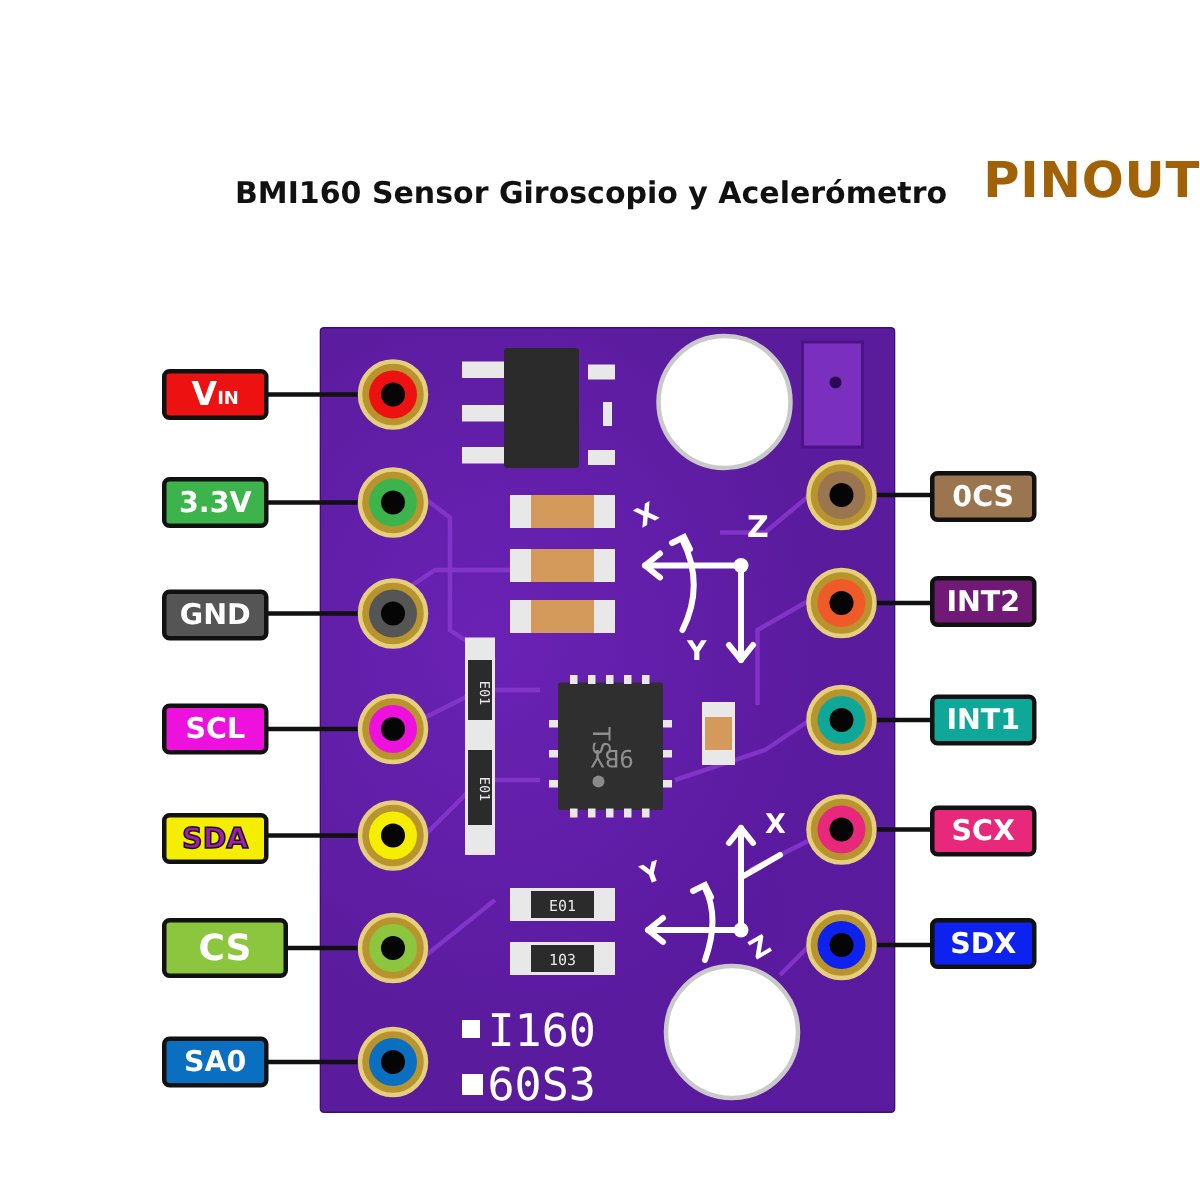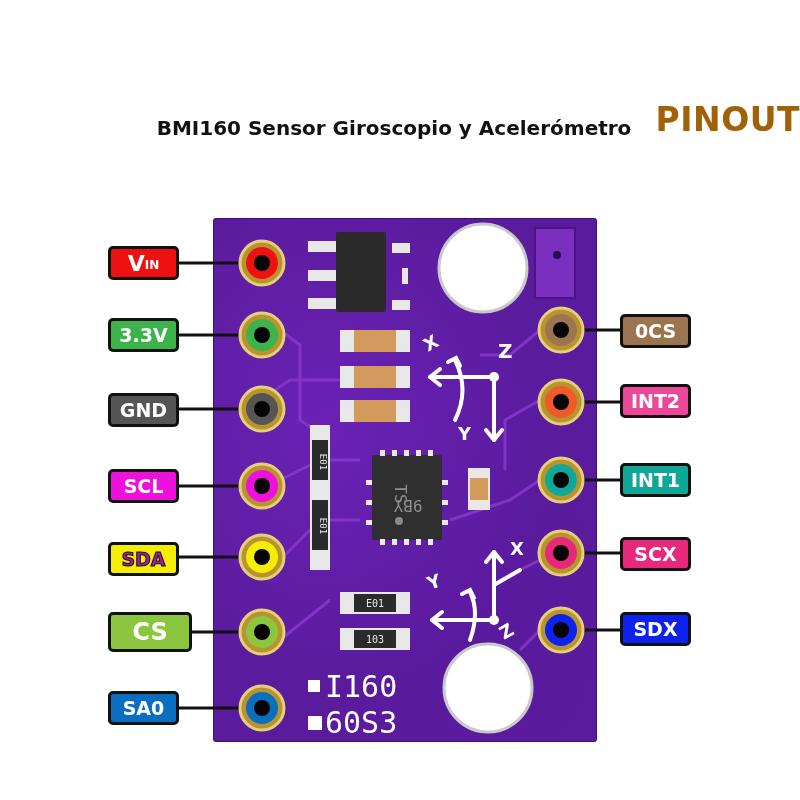--- a/index.html
+++ b/index.html
@@ -243,16 +243,16 @@
     <span style="font-size:12px;margin-top:4px;">IN</span>
 </div>
 <div class="label left" style="top: 318px; background: rgb(60, 180, 75);">3.3V</div>
 <div class="label left" style="top: 393px; background: rgb(85, 85, 85);">GND</div>
 <div class="label left" style="top: 469px; background: rgb(238, 17, 221);">SCL</div>
 <div class="label left outline-text" style="top: 542px; background: rgb(245, 238, 0);">SDA</div>
 <div class="label left" style="top: 612px; height: 40px; left: 108px; width: 84px; font-size: 24px; background: rgb(140, 198, 63);">CS</div>
 <div class="label left" style="top: 691px; background: rgb(10, 111, 192);">SA0</div>
 
 <div class="label right" style="top: 314px; background: rgb(155, 117, 80);">0CS</div>
-<div class="label right" style="top: 384px; background: #ec4899;">INT2</div>
+<div class="label right" style="top: 384px; background: #701a75;">INT2</div>
 <div class="label right" style="top: 463px; background: rgb(15, 168, 152);">INT1</div>
 <div class="label right" style="top: 537px; background: rgb(232, 40, 122);">SCX</div>
 <div class="label right" style="top: 612px; background: rgb(13, 34, 238);">SDX</div>
 
 </body></html>

